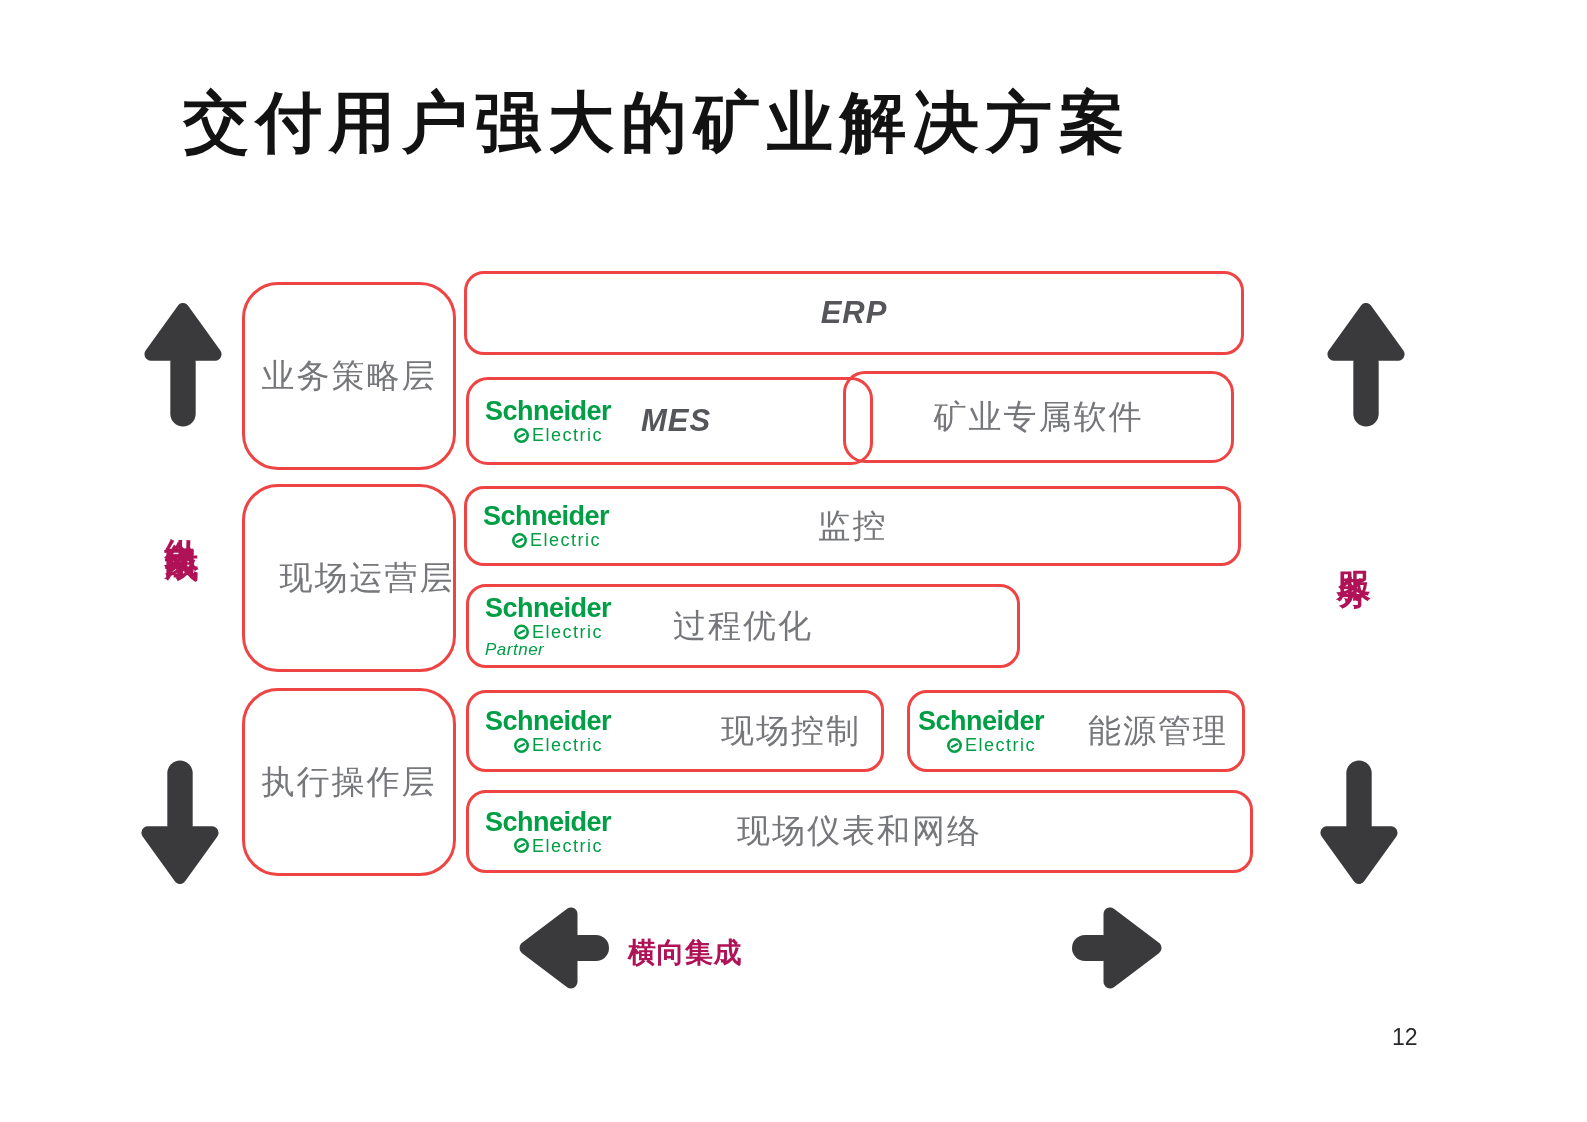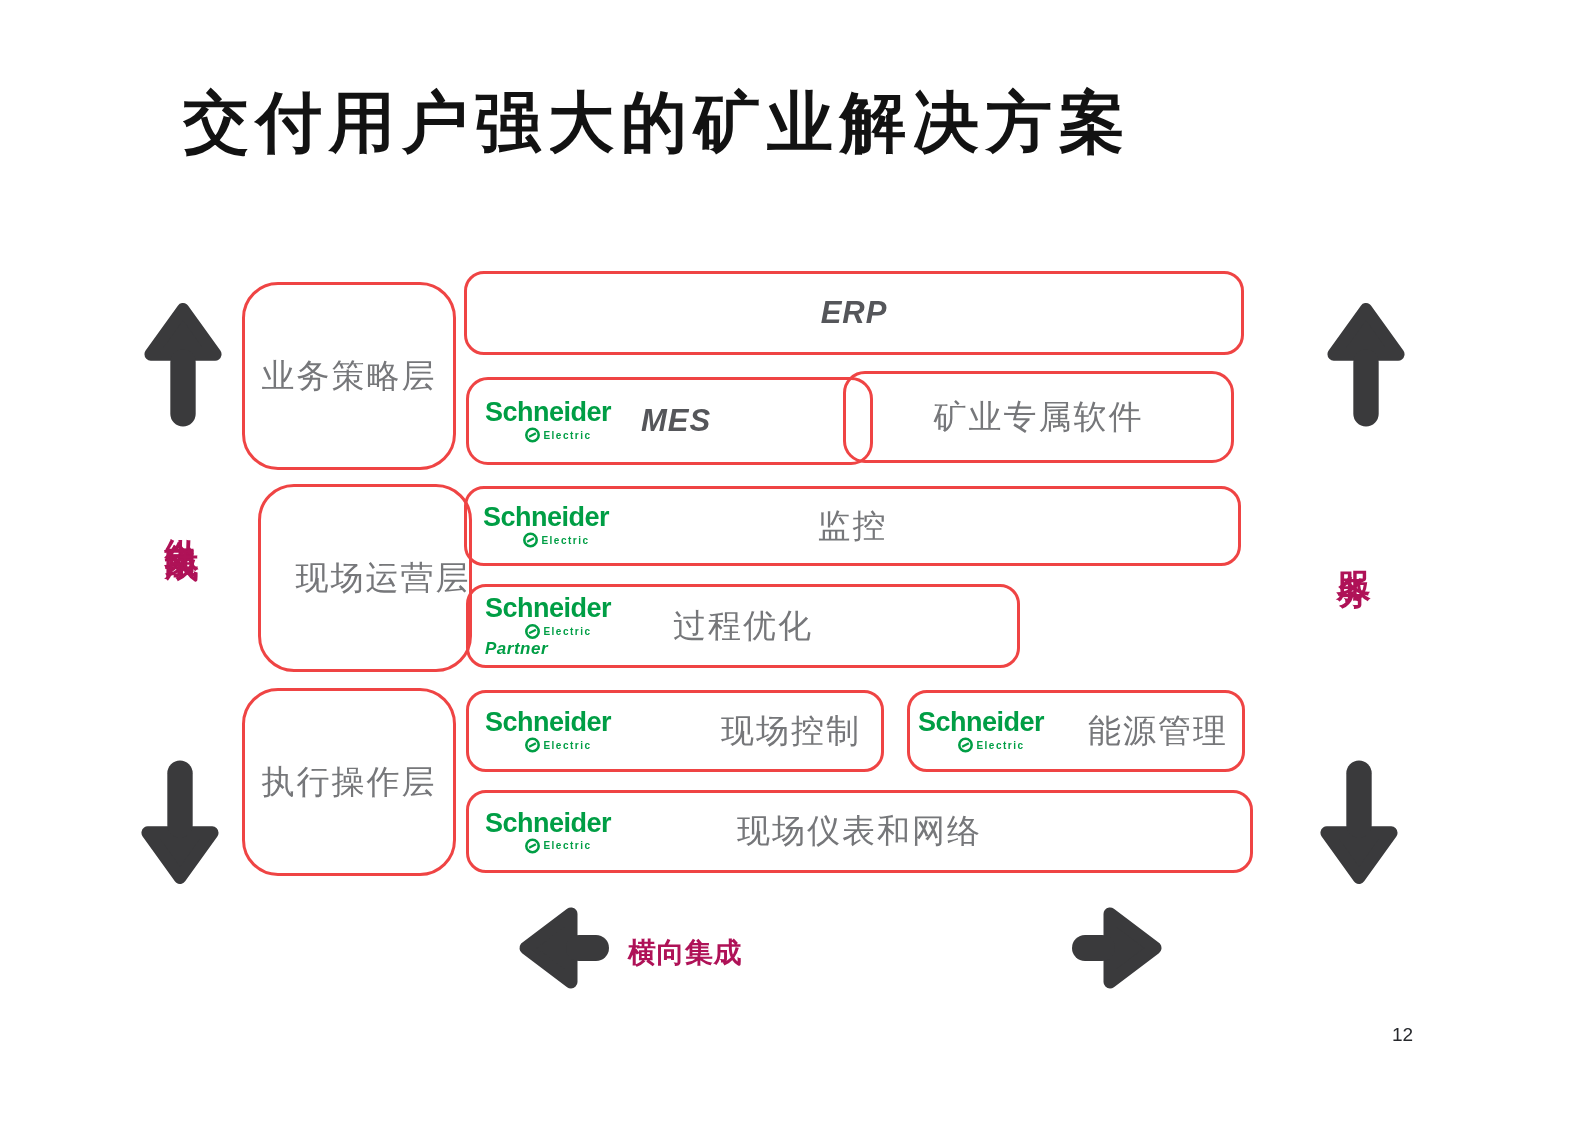--- a/index.html
+++ b/index.html
@@ -14,21 +14,21 @@
     color:#121212;white-space:nowrap;
   }
   
   .box{position:absolute;border:3px solid #ef4444;background:transparent;box-sizing:border-box;}
   .lbox{border-radius:36px;display:flex;align-items:center;justify-content:center;}
   .rbox{border-radius:20px;display:flex;align-items:center;justify-content:center;}
   .cn{color:var(--text_gray,#76777A);font-size:33px;letter-spacing:2px;white-space:nowrap;}
   .en{color:var(--en_gray,#55565A);font-size:31px;font-style:italic;font-weight:600;letter-spacing:1px;}
 
   #box-strategy {left:242px;top:282px;width:214px;height:188px;}
-  #box-operations{left:258px;top:484px;width:214px;height:188px;padding-left:36px;}
+  #box-operations{left:242px;top:484px;width:214px;height:188px;padding-left:36px;}
   #box-execution {left:242px;top:688px;width:214px;height:188px;}
 
   #box-erp        {left:464px;top:271px;width:780px;height:84px;}
   #box-mes        {left:466px;top:377px;width:407px;height:88px;border-radius:22px;}
   #box-mining     {left:843px;top:371px;width:391px;height:92px;border-radius:22px;}
   #box-monitoring {left:464px;top:486px;width:777px;height:80px;}
   #box-process    {left:466px;top:584px;width:554px;height:84px;}
   #box-fieldctrl  {left:466px;top:690px;width:418px;height:82px;}
   #box-energy     {left:907px;top:690px;width:338px;height:82px;}
   #box-instr      {left:466px;top:790px;width:787px;height:83px;}
@@ -38,24 +38,24 @@
   #box-fieldctrl .cn{position:absolute;right:20px;top:50%;transform:translateY(-50%);}
   #box-energy .cn{position:absolute;right:14px;top:50%;transform:translateY(-50%);}
 
   
   .se-logo{
     position:absolute;left:16px;top:50%;transform:translateY(-50%);
     width:146px;color:var(--brand_green,#009E45);text-align:left;line-height:1;
   }
   .se-name{font-size:27px;font-weight:bold;letter-spacing:-0.5px;}
   .se-sub{display:flex;align-items:center;justify-content:center;gap:2px;margin-top:1px;
-          font-size:10px;font-weight:bold;letter-spacing:1.5px;}
+          font-size:18px;font-weight:normal;letter-spacing:1.5px;}
   .se-mark{display:inline-flex;width:17px;height:17px;}
   .se-mark svg{width:100%;height:100%;}
-  .se-partner{font-size:17px;font-weight:bold;font-style:italic;letter-spacing:0.5px;}
+  .se-partner{font-size:17px;font-weight:normal;font-style:italic;letter-spacing:0.5px;}
   #box-energy .se-logo{left:8px;}
 
   
   .arrow{position:absolute;color:var(--arrow_dark,#3A3A3C);}
   .arrow svg{display:block;width:100%;height:100%;}
   #arrow-up-left   {left:142px;top:300px;width:82px;height:132px;}
   #arrow-down-left {left:139px;top:755px;width:82px;height:132px;transform:rotate(180deg);}
   #arrow-up-right  {left:1325px;top:300px;width:82px;height:132px;}
   #arrow-down-right{left:1318px;top:755px;width:82px;height:132px;transform:rotate(180deg);}
   #arrow-left      {left:516px;top:903px;width:98px;height:90px;}
@@ -65,21 +65,21 @@
   .accent{color:var(--accent,#AF1257);font-weight:bold;}
   .vtext{
     position:absolute;writing-mode:vertical-rl;text-orientation:upright;
     font-size:34px;letter-spacing:3px;line-height:1;white-space:nowrap;
   }
   #label-vint{left:165px;top:511px;}
   #label-service{left:1337px;top:544px;}
   #label-hint{position:absolute;left:628px;top:934px;font-size:28px;letter-spacing:0.5px;white-space:nowrap;}
 
   
-  .page-num{position:absolute;left:1392px;top:1024px;font-size:19px;color:#26282c;}
+  .page-num{position:absolute;left:1392px;top:1024px;font-size:23px;color:#26282c;}
 </style>
 </head>
 <body>
 
 <div class="slide">
 
   <div class="title">交付用户强大的矿业解决方案</div>
 
   <div class="arrow" id="arrow-up-left">
     <svg viewBox="0 0 84 134">

